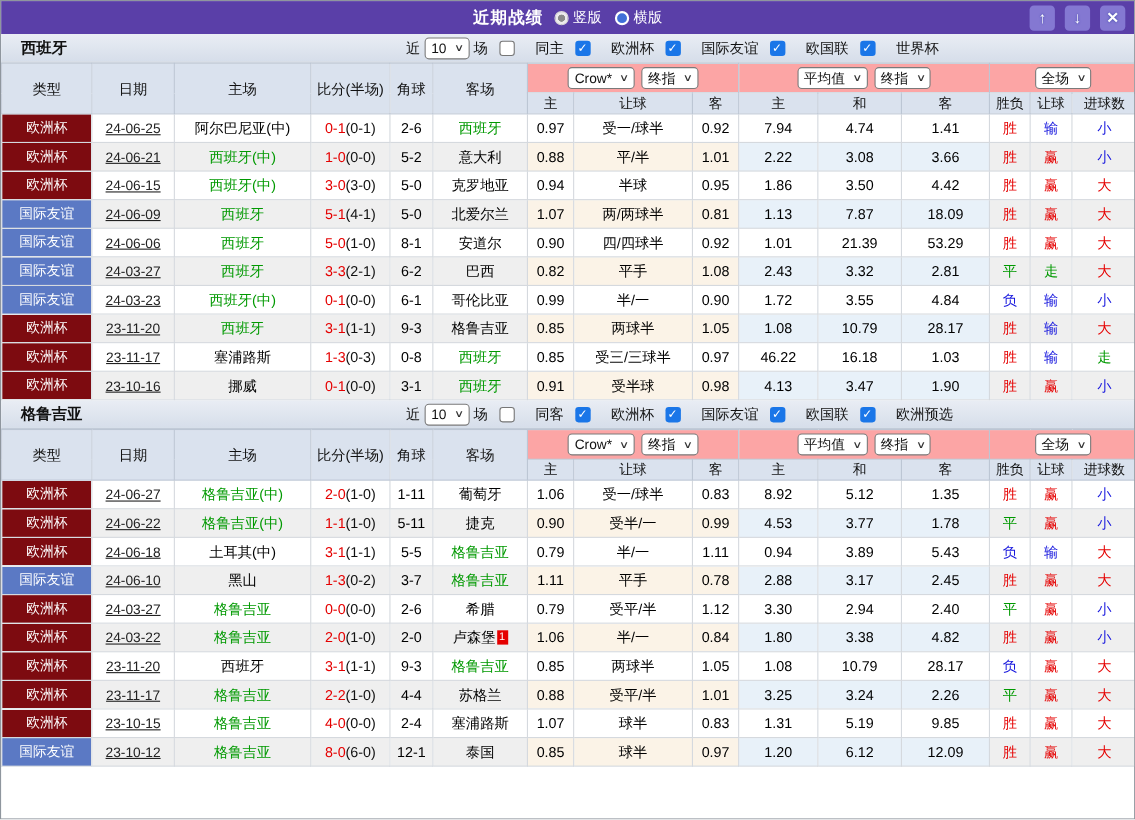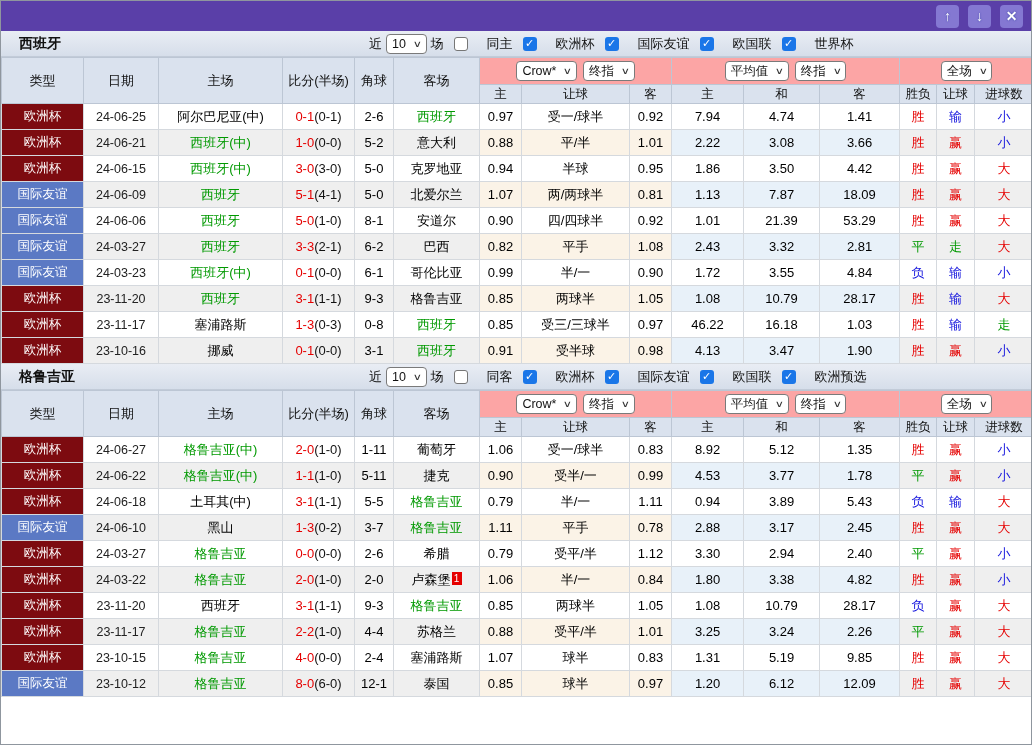--- a/index.html
+++ b/index.html
@@ -37,39 +37,52 @@
   .hrow2 th { height:19px; font-size:12.5px; }
   thead th[rowspan] { font-size:13px; }
   .dd-cell { background:#fca5a5; }
   .dd-wrap { display:flex; justify-content:center; gap:6px; }
   tbody tr { height:26px; }
   tbody tr:nth-child(even) td { background:#efefef; }
   tbody tr:nth-child(odd) td { background:#fff; }
   td.type { color:#fff; font-size:12.5px; }
   tbody tr td.type.cup { background:#7d0b10; }
   tbody tr td.type.friendly { background:#5b79c4; }
-  td.date { font-size:12.5px; color:#222; }
+  td.date { font-size:12.5px; color:#222;text-decoration:underline; }
   td.cream, tbody tr:nth-child(even) td.cream { background:#fbf3e7; }
   td.lblue, tbody tr:nth-child(even) td.lblue { background:#e8f1f9; }
   .c-r { color:#e50000; }
   .c-g { color:#009900; }
   .c-b { color:#1414dd; }
   .c-k { color:#111; }
   td.score .half { color:#111; }
   .redcard { display:inline-block; background:#e50000; color:#fff; font-size:10px; line-height:13px; min-width:10px; padding:0 1px; margin-left:1px; vertical-align:2px; }
 
   
   .summary { height:24px; line-height:24px; text-align:center; font-size:13.5px; background:#fff; border-bottom:1px solid #cfd5dc; color:#111; }
 </style>
 </head>
 <body>
 
 <div class="window">
 
   <div class="titlebar">
+    <div class="titlebar-center">
+      <span class="tb-title">近期战绩</span>
+      <div class="radio-group">
+        <span class="radio-opt">
+          <span class="radio-dot sel"></span>
+          <span>竖版</span>
+        </span>
+        <span class="radio-opt">
+          <span class="radio-dot unsel"></span>
+          <span>横版</span>
+        </span>
+      </div>
+    </div>
     <div class="titlebar-buttons">
       <button class="tb-btn">
           <span>↑</span>
         </button>
       <button class="tb-btn">
           <span>↓</span>
         </button>
       <button class="tb-btn">
           <span>✕</span>
         </button>

